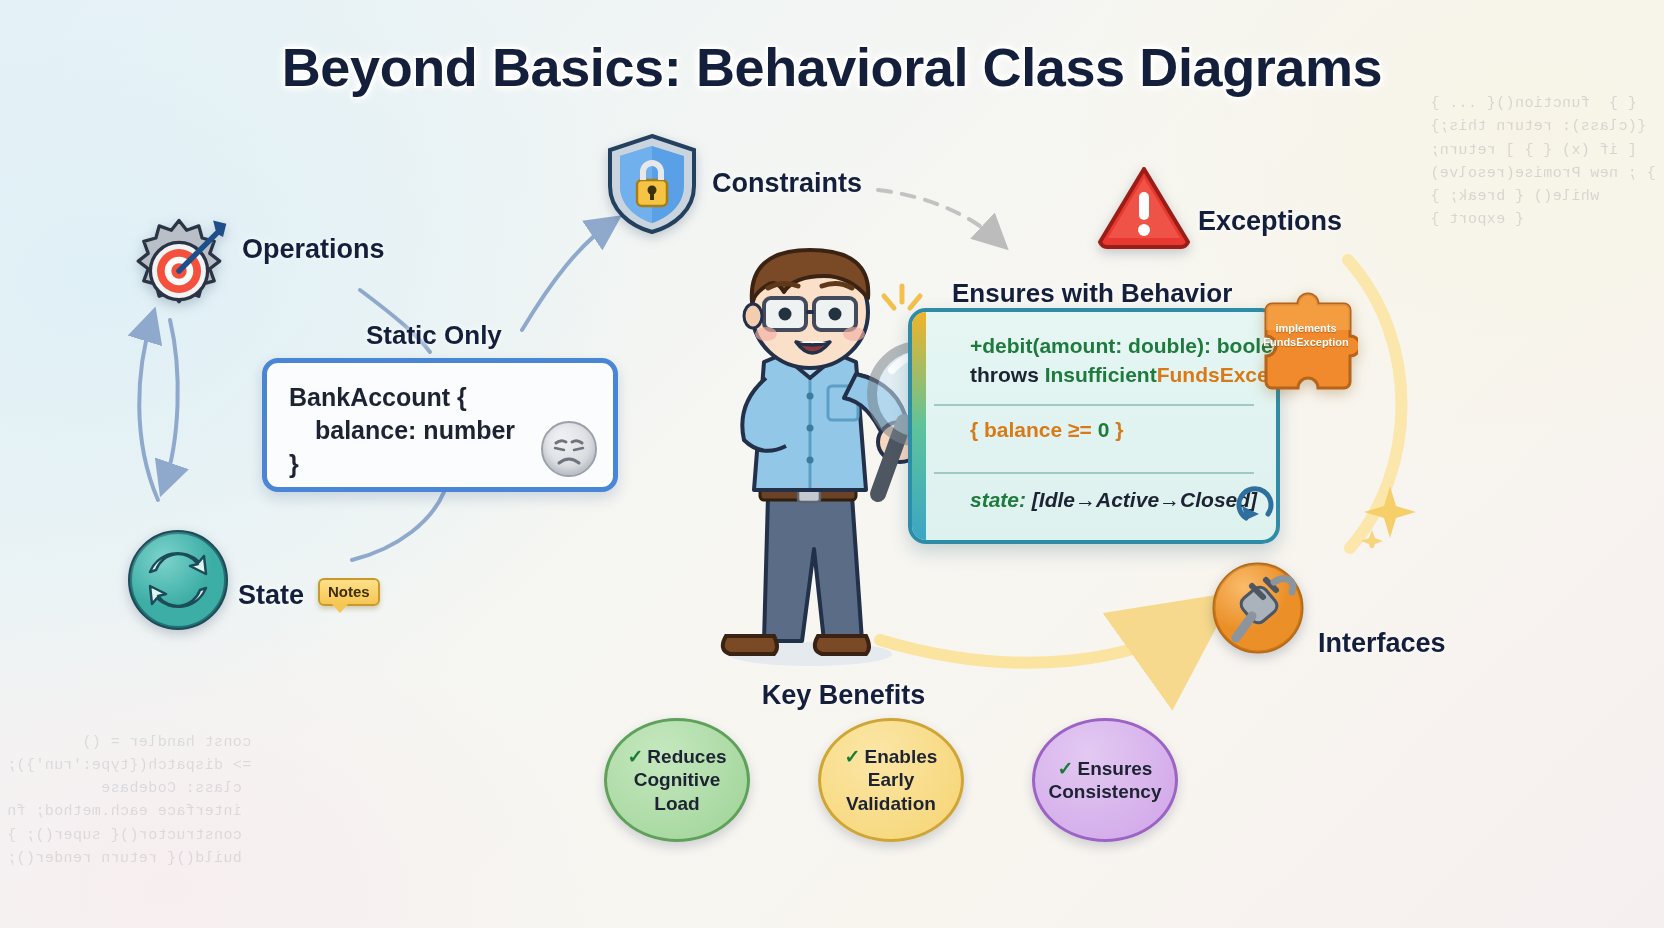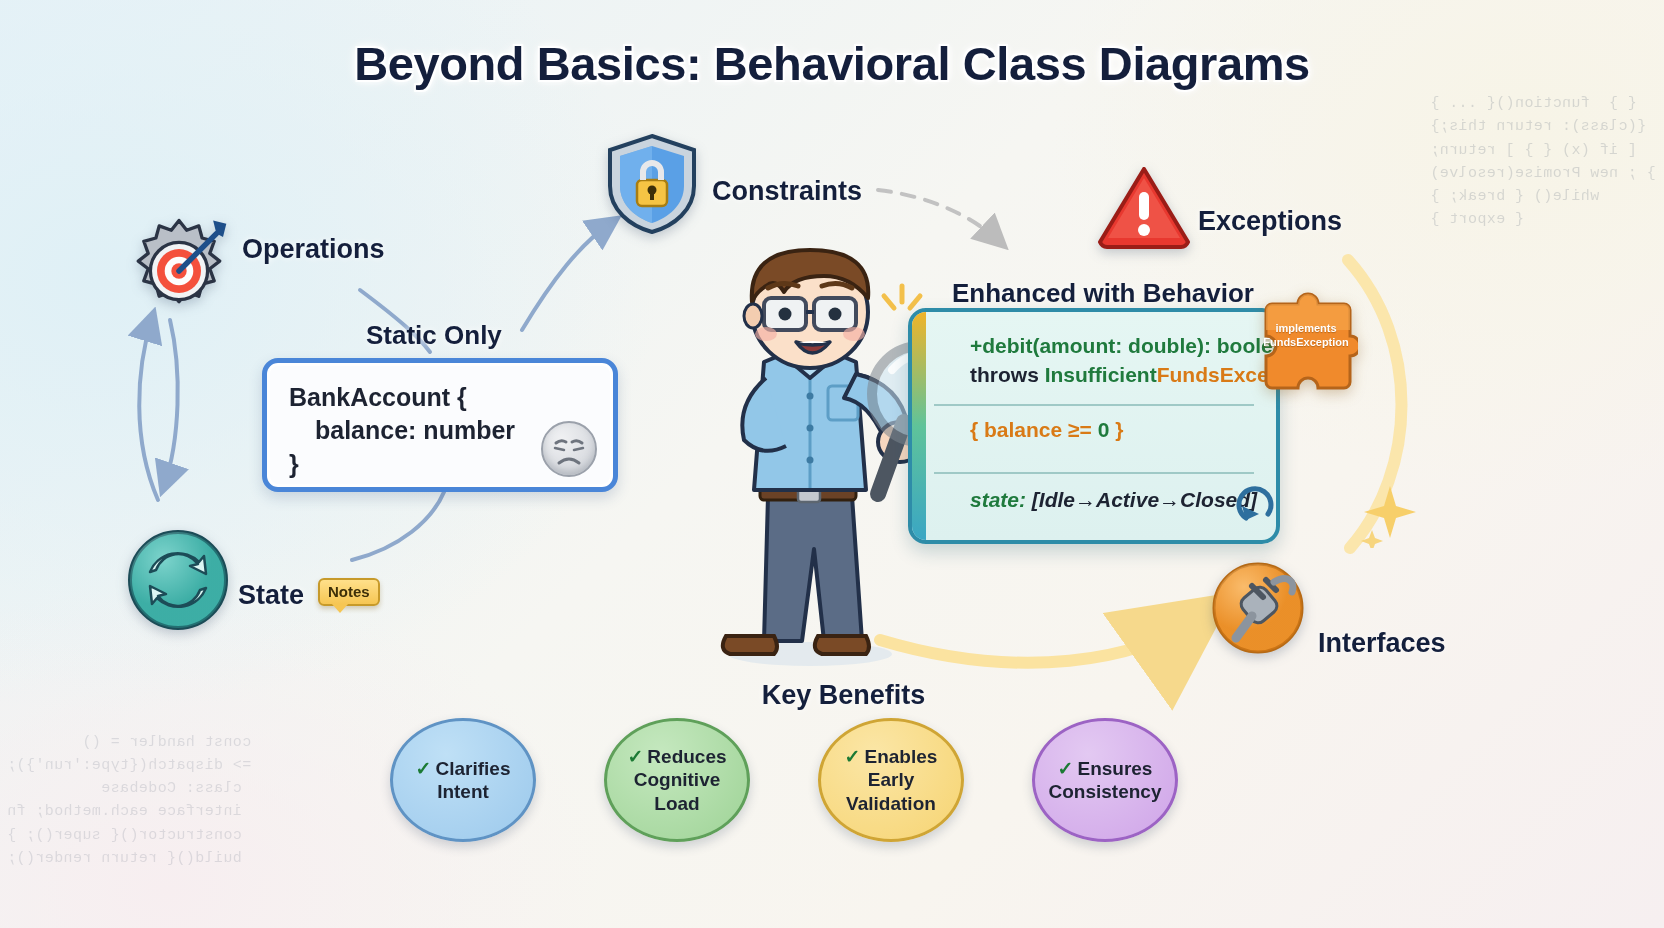--- a/index.html
+++ b/index.html
@@ -33,21 +33,21 @@
     transform: scaleX(-1);
     filter: blur(.4px);
   }
   #code-tr { top: 92px; right: -10px; text-align: right; }
   #code-bl { bottom: 58px; left: -12px; opacity: .13; }
 
   
   #title {
     position: absolute; top: 36px; left: 0; width: 100%;
     text-align: center;
-    font-size: 47px; font-weight: bold;
+    font-size: 54px; font-weight: bold;
     color: #141f3c;
     letter-spacing: -.4px;
     text-shadow:
       0 0 8px #fff, 0 0 8px #fff, 0 0 14px #fff,
       2px 2px 0 rgba(255,255,255,.95), -2px 2px 0 rgba(255,255,255,.95),
       2px -2px 0 rgba(255,255,255,.95), -2px -2px 0 rgba(255,255,255,.95);
   }
 
   
   .lbl {
@@ -247,21 +247,21 @@
     <svg width="96" height="104" viewBox="0 0 96 104">
       <path d="M48 4 L90 18 V54 C90 78 70 94 48 100 C26 94 6 78 6 54 V18 Z" fill="#c9d4de" stroke="#23405e" stroke-width="4"></path>
       <path d="M48 14 L80 24 V54 C80 73 64 86 48 91 C32 86 16 73 16 54 V24 Z" fill="#5aa0e6"></path>
       <path d="M48 14 L48 91 C32 86 16 73 16 54 V24 Z" fill="#79b6f0" opacity=".7"></path>
       <rect x="33" y="48" width="30" height="26" rx="5" fill="#f6c444" stroke="#a87d12" stroke-width="2.5"></rect>
       <path d="M39 48 v-8 a9 9 0 0 1 18 0 v8" fill="none" stroke="#e8e8ea" stroke-width="6"></path>
       <circle cx="48" cy="58" r="4.5" fill="#3d2f08"></circle>
       <rect x="46" y="59" width="4" height="9" fill="#3d2f08"></rect>
     </svg>
   </div>
-  <div class="lbl" style="left:712px; top:176px;text-align:center;">Constraints</div>
+  <div class="lbl" style="left:712px; top:168px;text-align:center;">Constraints</div>
 
   <div class="icon-wrap" style="left:1096px; top:164px;">
     <svg width="96" height="86" viewBox="0 0 96 86">
       <path d="M48 5 L92 78 a8 8 0 0 1 -7 5 H11 a8 8 0 0 1 -7 -5 Z" fill="#e8382f" stroke="#9b1d17" stroke-width="4" stroke-linejoin="round"></path>
       <path d="M48 14 L84 74 H12 Z" fill="#f15b4f" opacity=".75"></path>
       <rect x="43" y="28" width="10" height="28" rx="5" fill="#fff"></rect>
       <circle cx="48" cy="66" r="6" fill="#fff"></circle>
     </svg>
   </div>
   <div class="lbl" style="left:1198px; top:206px;">Exceptions</div>
@@ -378,21 +378,21 @@
     <path d="M136 96 q16 22 34 0 q-18 6 -34 0z" fill="#8c3a3a" stroke="#223049" stroke-width="3.5" stroke-linejoin="round"></path>
     <path d="M139 97 q14 -4 28 0" fill="#fff"></path>
   </svg>
 
   <svg style="position:absolute;left:856px;top:336px" width="120" height="200" viewBox="0 0 120 200">
     <line x1="48" y1="86" x2="22" y2="158" stroke="#4d5661" stroke-width="16" stroke-linecap="round"></line>
     <circle cx="64" cy="58" r="48" fill="#cfe7f4" opacity=".55" stroke="#7d868f" stroke-width="10"></circle>
     <path d="M36 34 q14 -16 34 -16" stroke="#fff" stroke-width="8" fill="none" stroke-linecap="round" opacity=".85"></path>
   </svg>
 
-  <div class="hdr" style="left:952px; top:278px;">Enhanced with Behavior</div>
+  <div class="hdr" style="left:952px; top:278px;">Ensures with Behavior</div>
 
   <div id="enh-card">
     <div class="enh-body">
       <div class="enh-row r1">
         <div class="mono-line">
           <span class="c-green">+debit(amount: double): </span><span class="c-green">boolean</span>
         </div>
         <div class="mono-line">
           <span class="c-dark">throws </span><span class="c-green">Insufficient</span><span class="c-orange">FundsException</span>
         </div>
@@ -426,23 +426,20 @@
     </svg>
     <div class="ptxt">
       <span>implements</span><br>
       <span>FundsException</span>
     </div>
   </div>
 
 
   <div id="kb-title">Key Benefits</div>
 
-  <div class="pill" id="pill0">
-    <div><span class="ck">✓</span><span>Clarifies</span><br><span>Intent</span></div>
-  </div>
   <div class="pill" id="pill2">
     <div><span class="ck">✓</span><span>Enables</span><br><span>Early</span><br><span>Validation</span></div>
   </div>
   <div class="pill" id="pill1">
     <div><span class="ck">✓</span><span>Reduces</span><br><span>Cognitive</span><br><span>Load</span></div>
   </div>
   <div class="pill" id="pill3">
     <div><span class="ck">✓</span><span>Ensures</span><br><span>Consistency</span></div>
   </div>
 

